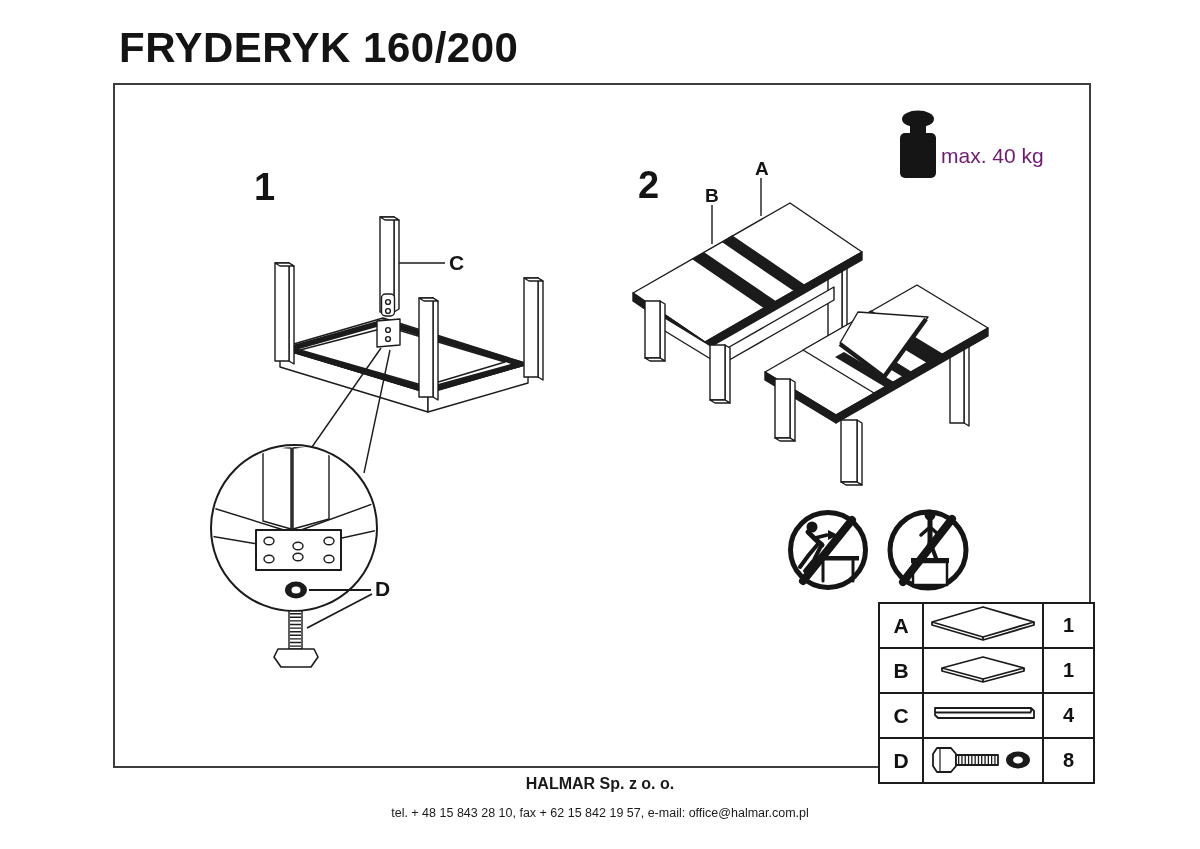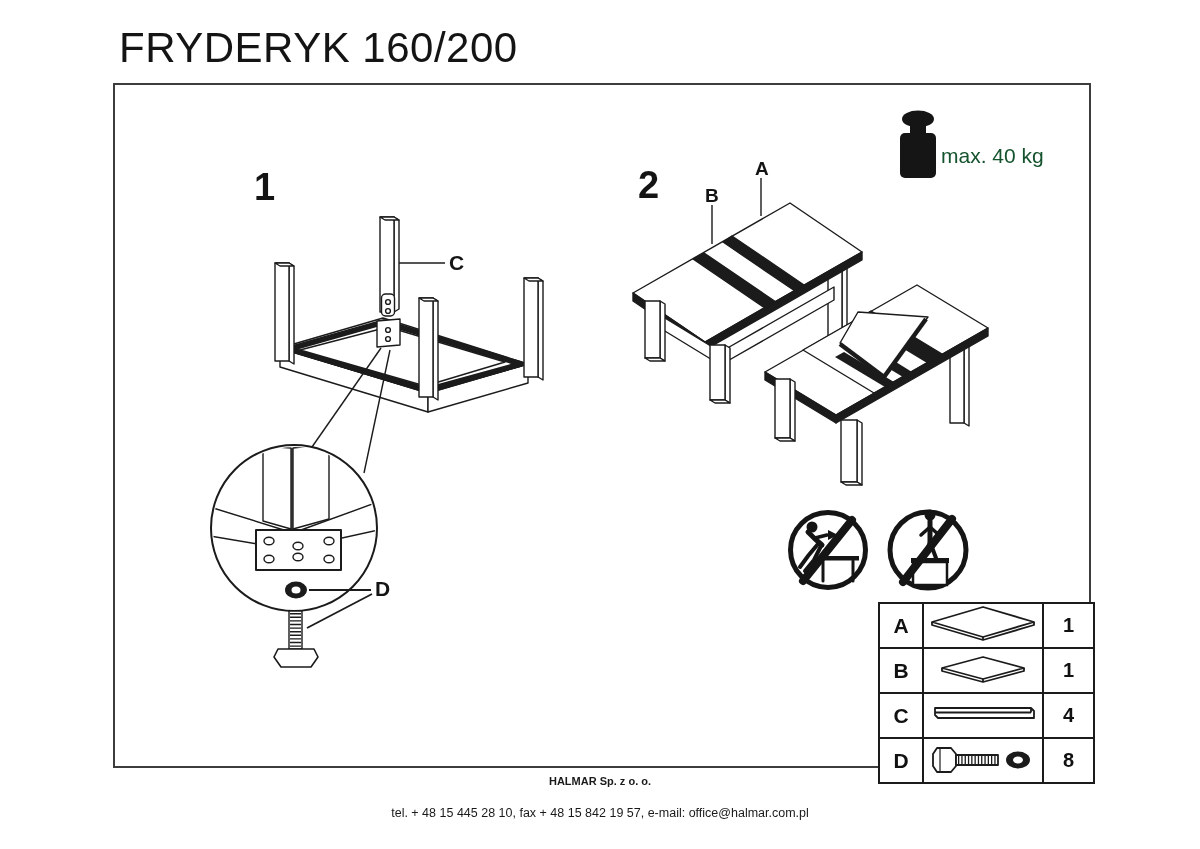--- a/index.html
+++ b/index.html
@@ -1,33 +1,33 @@
 <!DOCTYPE html>
 <html><head>
 <meta charset="utf-8">
 <style>
   html,body{margin:0;padding:0;background:#ffffff;}
   #page{position:relative;width:1200px;height:849px;background:#fff;overflow:hidden;
         font-family:"Liberation Sans","DejaVu Sans",sans-serif;color:#111;}
   .abs{position:absolute;}
-  #title{left:119px;top:24px;font-size:42px;font-weight:400;letter-spacing:0.5px;color:#141414;}
+  #title{left:119px;top:24px;font-size:42px;font-weight:700;letter-spacing:0.5px;color:#141414;}
   #frame{left:113px;top:83px;width:974px;height:681px;border:2px solid #3d3d3d;}
   #artwork{left:0;top:0;width:1200px;height:849px;}
   .stepnum{font-size:38px;font-weight:bold;color:#141414;line-height:1;}
   .plabel{font-weight:bold;color:#141414;line-height:1;}
-  #weight-text{left:941px;top:144px;font-size:21px;color:#14532d;}
+  #weight-text{left:941px;top:144px;font-size:21px;color:#701a75;}
   
   #parts-table{left:878px;top:602px;border-collapse:collapse;background:#fff;}
   #parts-table td{border:2px solid #1b1b1b;padding:0;text-align:center;vertical-align:middle;}
   #parts-table .letter{width:42px;height:37px;font-size:21px;font-weight:bold;}
   #parts-table .icon{width:118px;}
   #parts-table .qty{width:49px;font-size:20px;font-weight:bold;}
   
   .footline{left:0;width:1200px;text-align:center;color:#1a1a1a;}
-  #foot-company{top:775px;font-size:11px;font-weight:bold;}
+  #foot-company{top:775px;font-size:16px;font-weight:bold;}
   #foot-address{top:791px;font-size:12.5px;}
   #foot-contact{top:806px;font-size:12.5px;}
 </style>
 </head>
 <body>
 
 <div id="page">
 
   <div id="title" class="abs">FRYDERYK 160/200</div>
 
@@ -262,15 +262,15 @@
             <ellipse cx="93" cy="21" rx="5" ry="3.5" fill="#fff" stroke="none"></ellipse>
           </g>
         </svg>
       </td>
       <td class="qty">8</td>
     </tr>
   </tbody>
     </table>
 
   <div id="foot-company" class="abs footline">HALMAR Sp. z o. o.</div>
-  <div id="foot-contact" class="abs footline">tel. + 48 15 445 28 10, fax + 48 15 842 19 57, e-mail: office@halmar.com.pl</div>
+  <div id="foot-contact" class="abs footline">tel. + 48 15 843 28 10, fax + 62 15 842 19 57, e-mail: office@halmar.com.pl</div>
 
 </div>
 
 </body></html>

